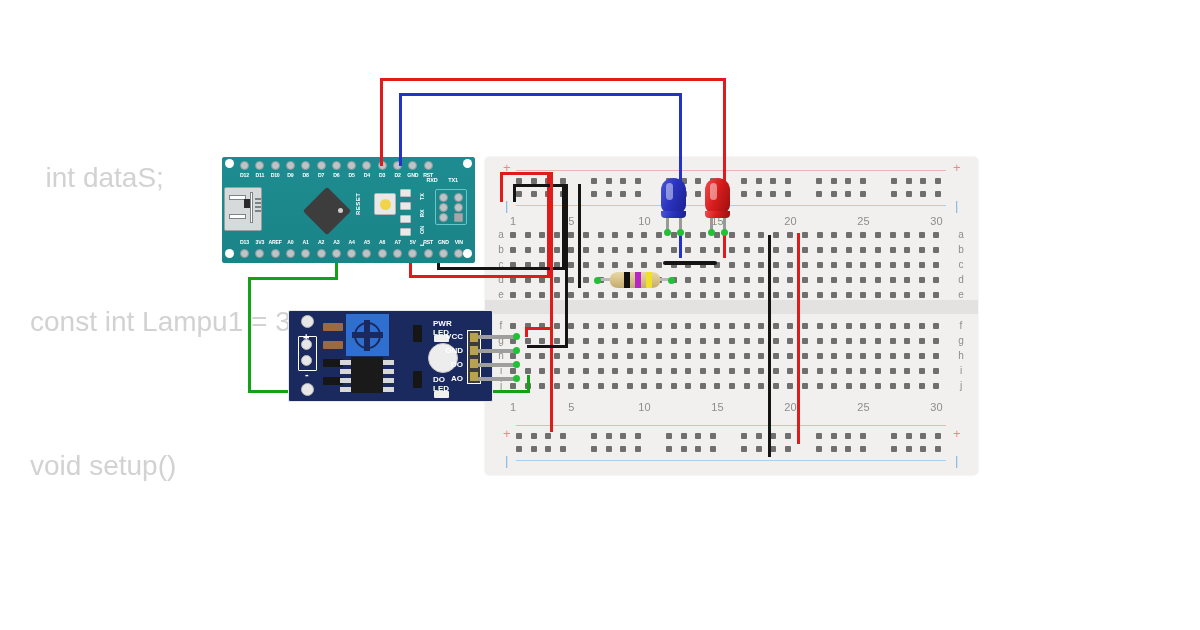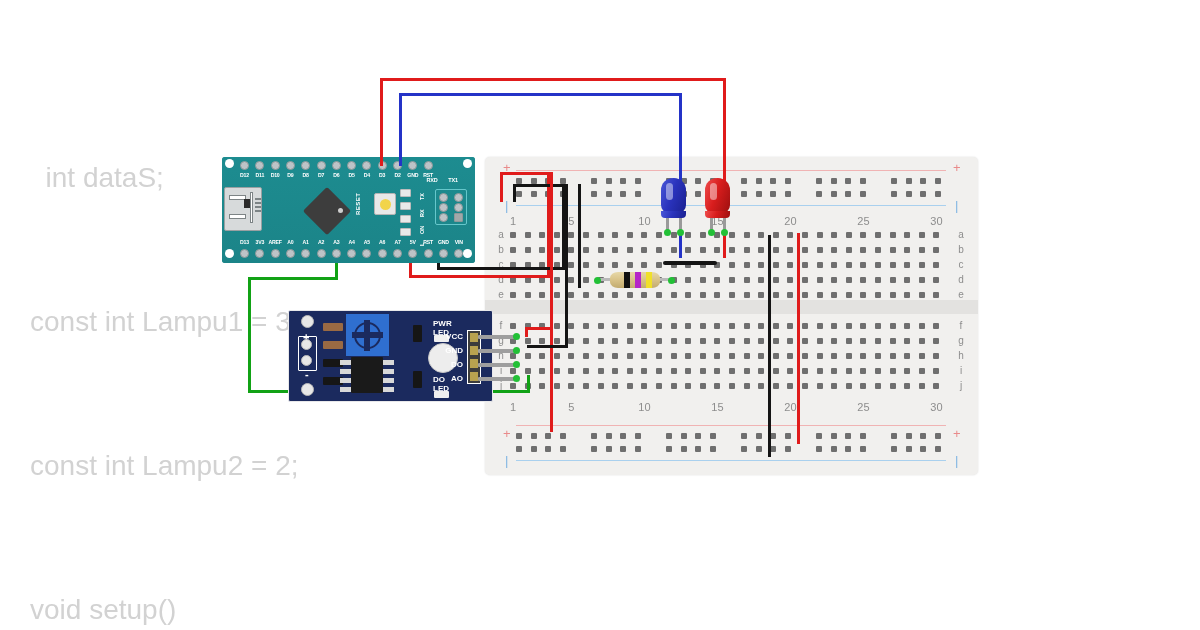--- a/index.html
+++ b/index.html
@@ -269,21 +269,20 @@
   .bridge { position: absolute; height: 4px; background: #141414; border-radius: 2px; z-index: 7; }
 </style>
 </head>
 <body>
 
 <div id="stage">
 
   <div id="code-pane">
     <div class="code-line">  int dataS;</div>
     <div class="code-line">const int Lampu1 = 3;</div>
-    <div class="code-line">const int Lampu2 = 2;</div>
     <div class="code-line">void setup()</div>
     
     
     
     
     
     
     
     
   </div>

